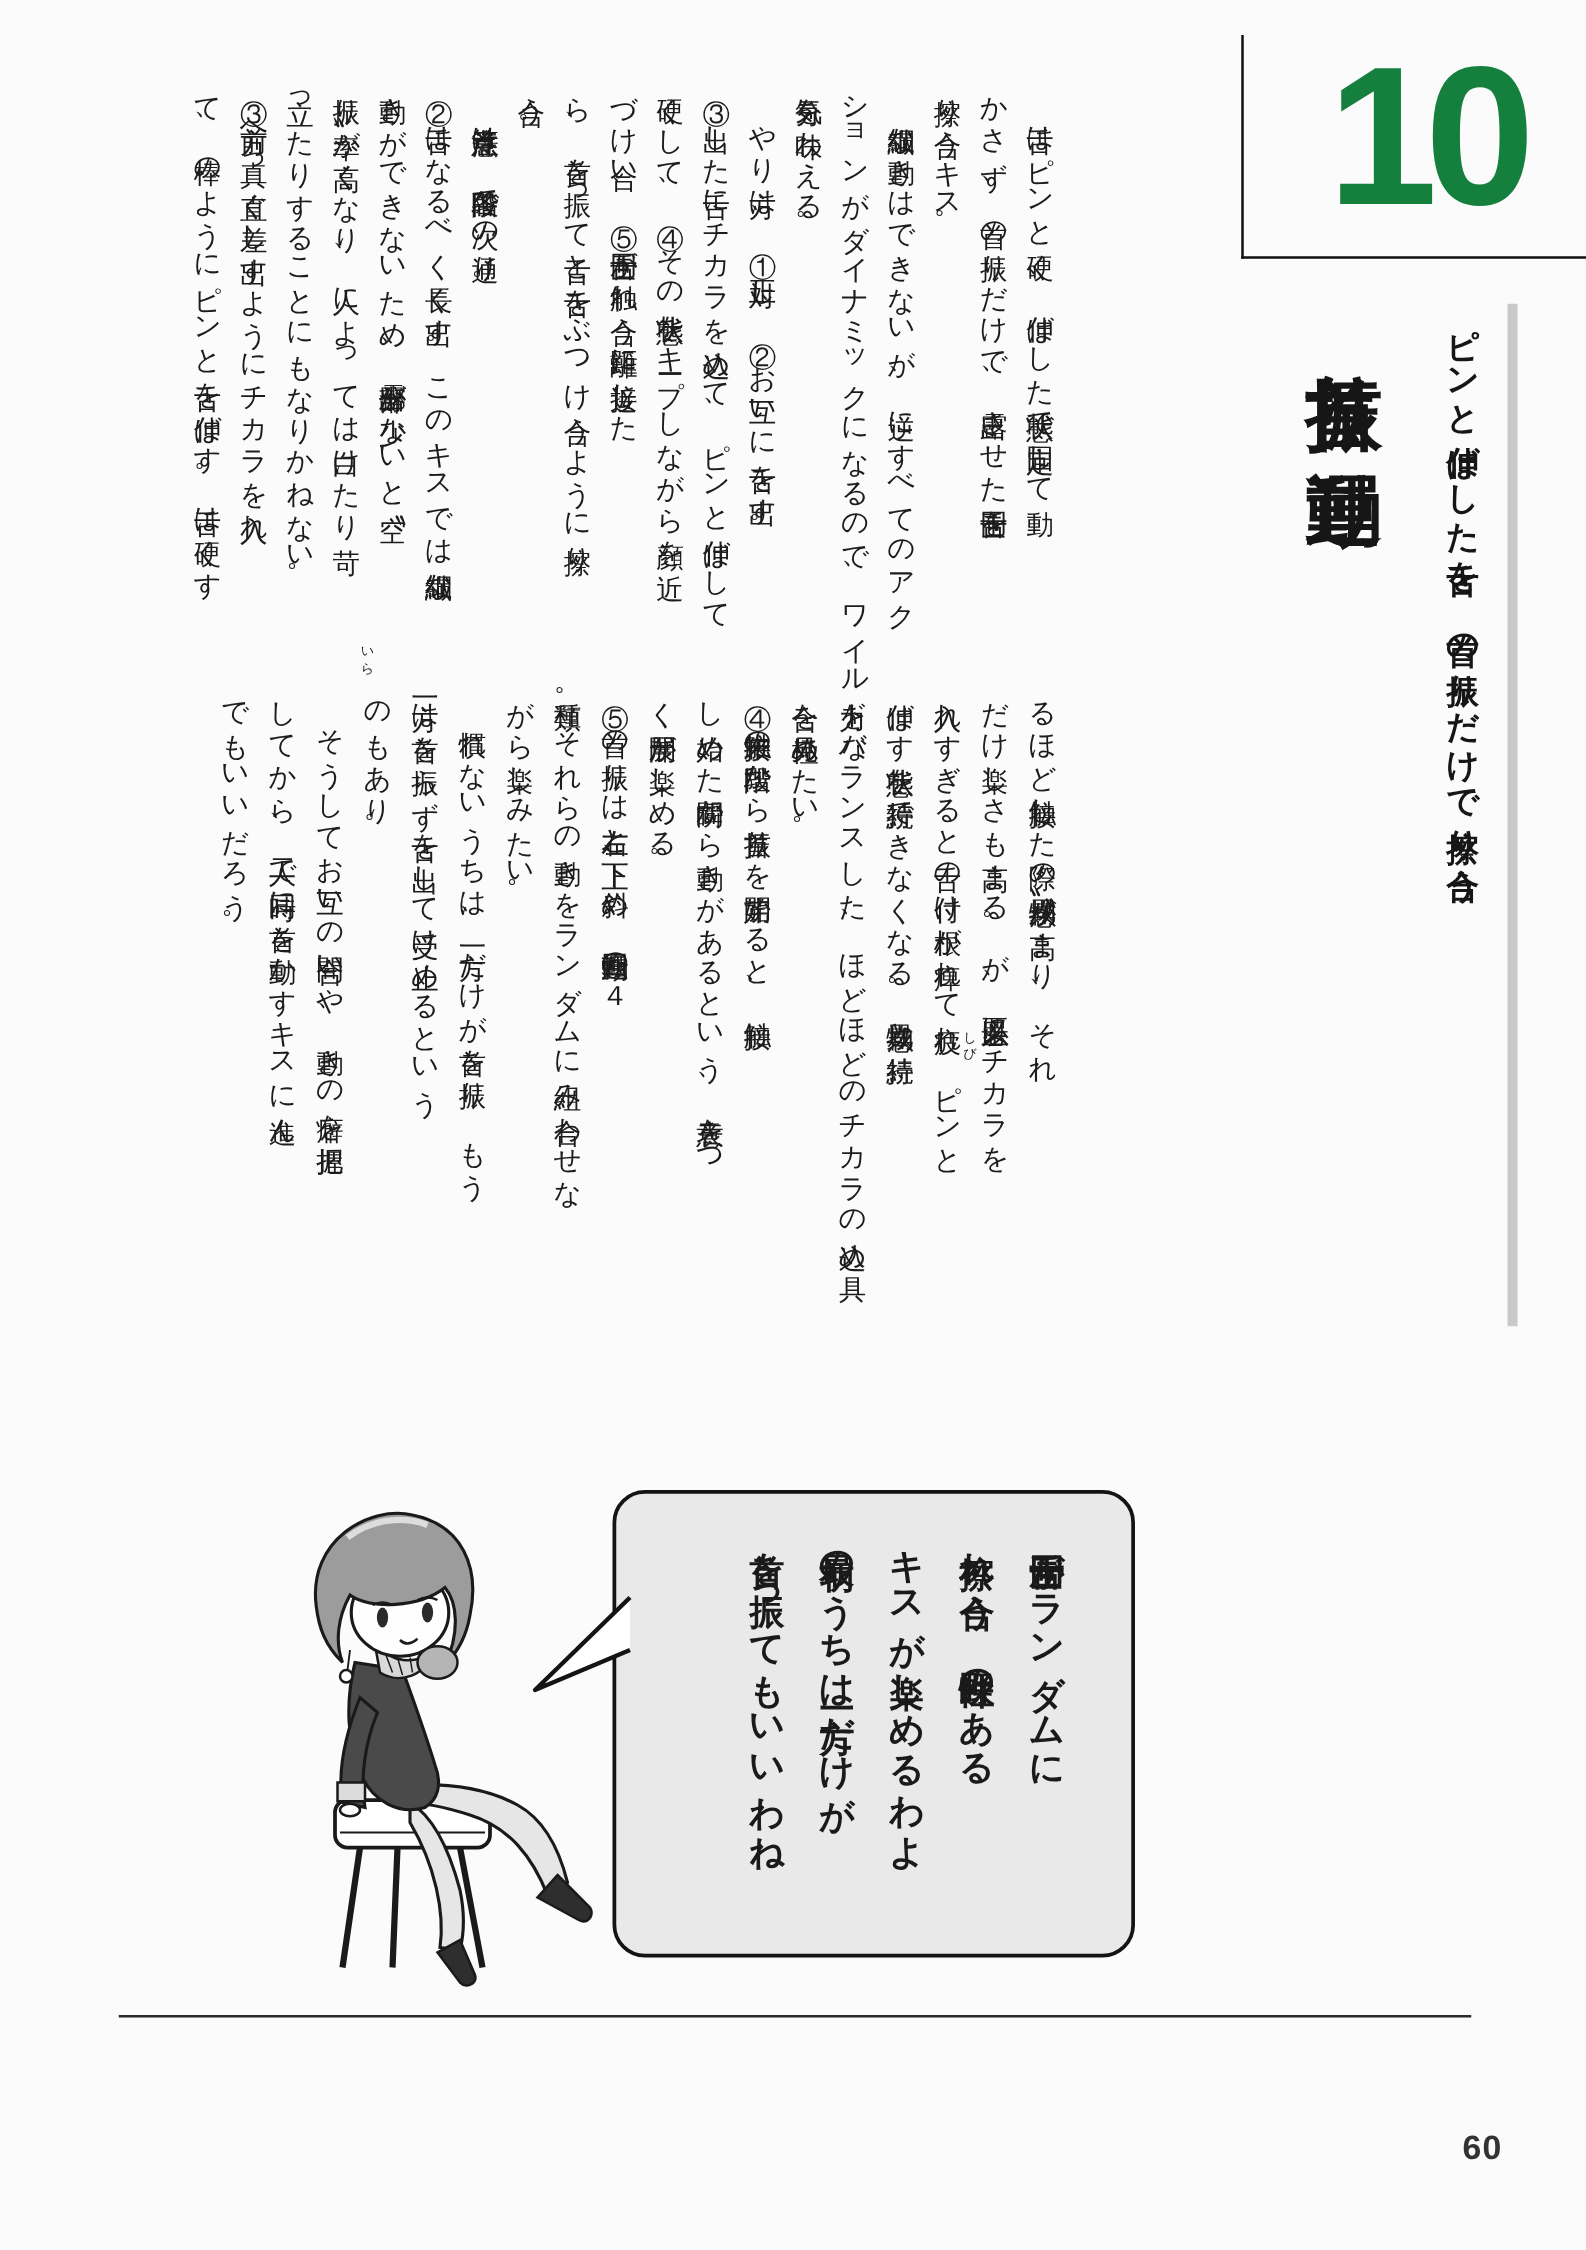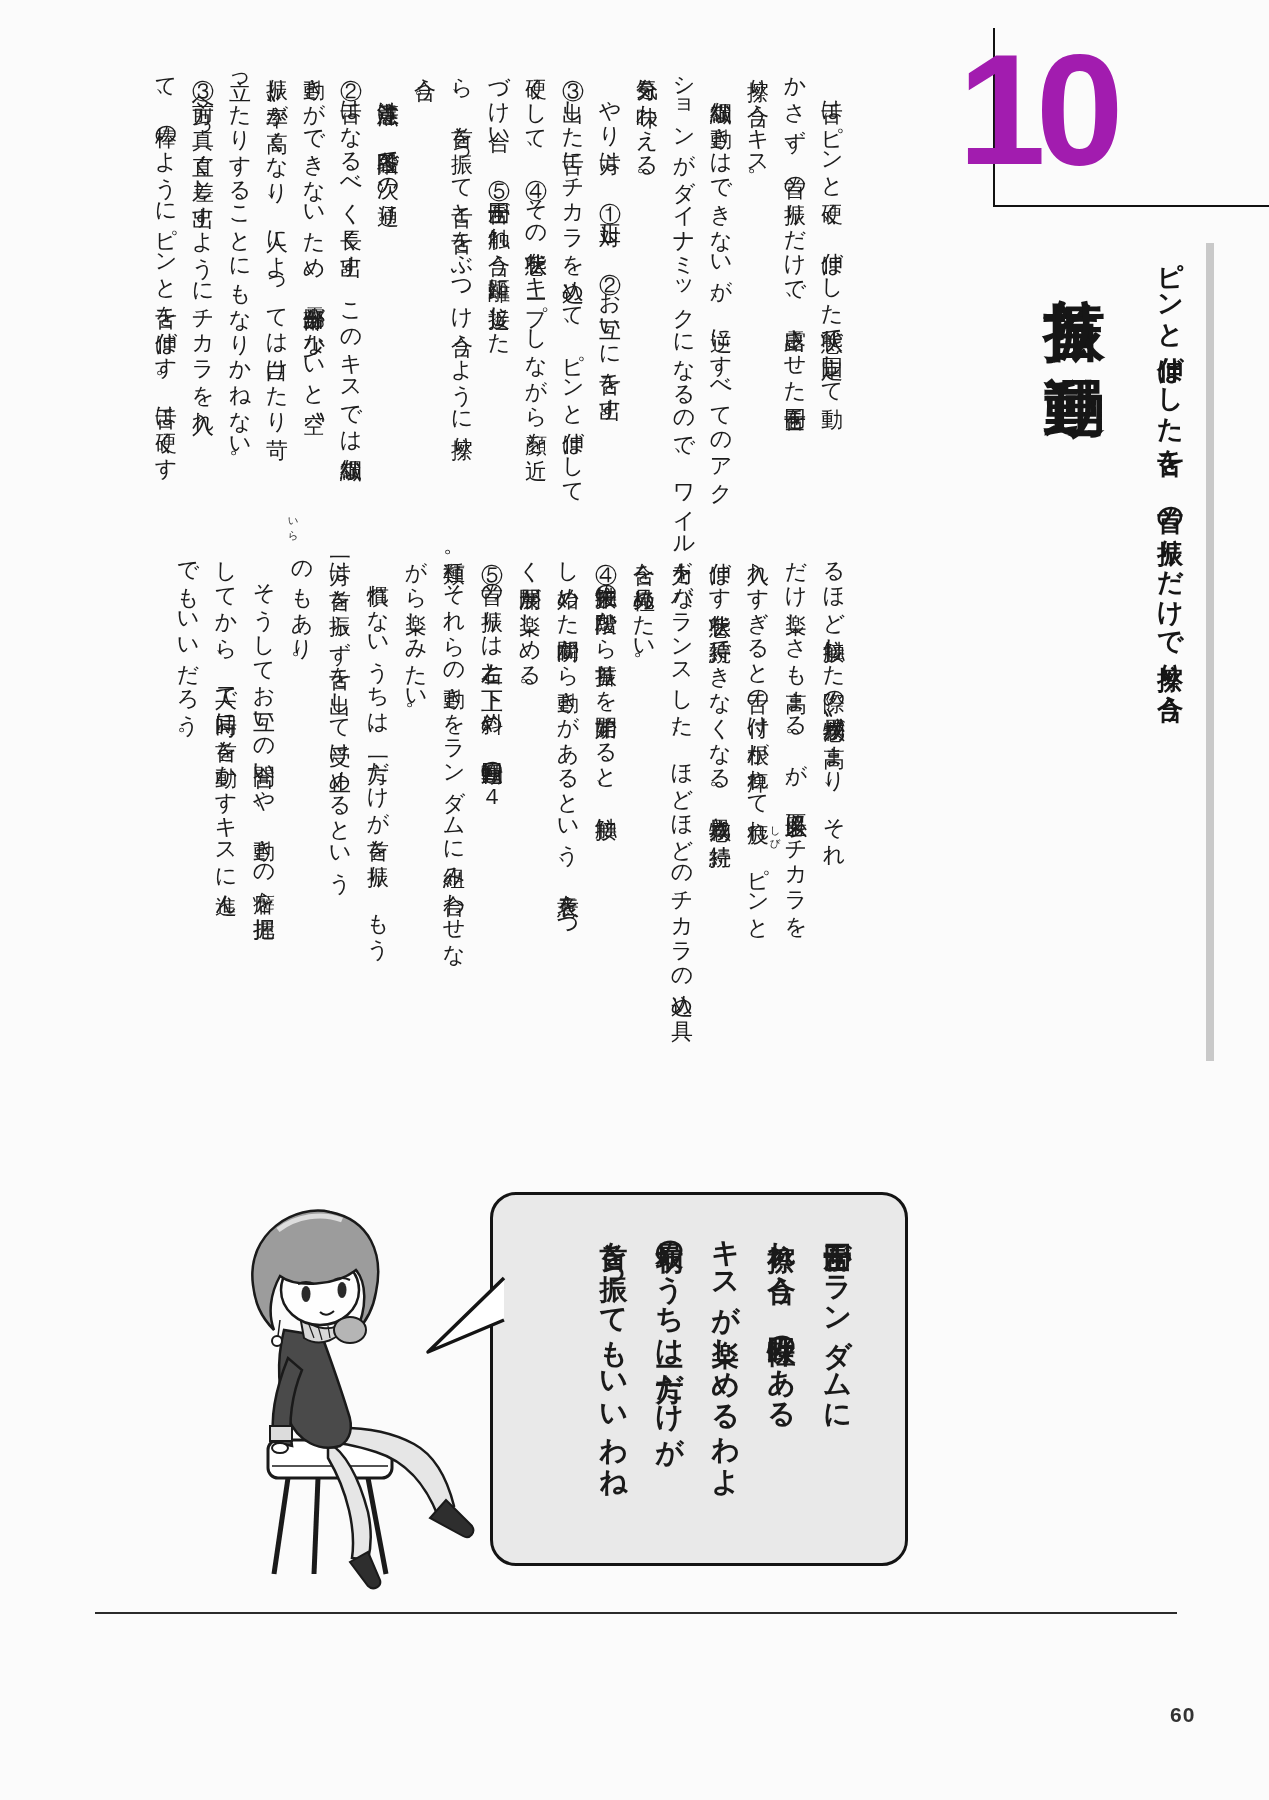--- a/index.html
+++ b/index.html
@@ -7,23 +7,23 @@
     position:relative;width:1269px;height:1800px;margin:0 auto;
     background:#fbfbfb;overflow:hidden;
     font-family:"Liberation Sans",sans-serif;color:#1c1c1c;
   }
   
   .chapter-rule{
     position:absolute;left:993px;top:28px;width:274px;height:177px;
     border-left:2.5px solid #111;border-bottom:2.5px solid #111;
   }
   .chapter-number{
-    position:absolute;left:958px;top:30px;width:244px;
+    position:absolute;left:1018px;top:30px;width:244px;
     font-size:158px;font-weight:700;line-height:1;letter-spacing:-10px;
-    text-align:left;color:#a21caf;
+    text-align:center;color:#15803d;
   }
   .page-title{
     position:absolute;left:1040px;top:251px;
     writing-mode:vertical-rl;text-orientation:mixed;
     font-size:62px;font-weight:800;letter-spacing:2px;line-height:1.1;
     white-space:nowrap;color:#161616;
   }
   .page-subtitle{
     position:absolute;left:1153px;top:245px;
     writing-mode:vertical-rl;text-orientation:mixed;
@@ -66,21 +66,21 @@
   .bubble-cols .col{line-height:56px;white-space:nowrap;}
   
   .character{position:absolute;left:218px;top:1190px;width:282px;height:400px;}
   
   .footer-rule{
     position:absolute;left:95px;top:1612px;width:1082px;height:0;
     border-top:2px solid #2b2b2b;
   }
   .page-number{
     position:absolute;left:1170px;top:1703px;
-    font-size:21px;font-weight:600;color:#333;letter-spacing:1px;
+    font-size:27px;font-weight:600;color:#333;letter-spacing:1px;
   }
 </style>
 </head>
 <body>
 
 <div class="page">
 
   <div class="chapter-rule"></div>
   <div class="chapter-number">10</div>
 

